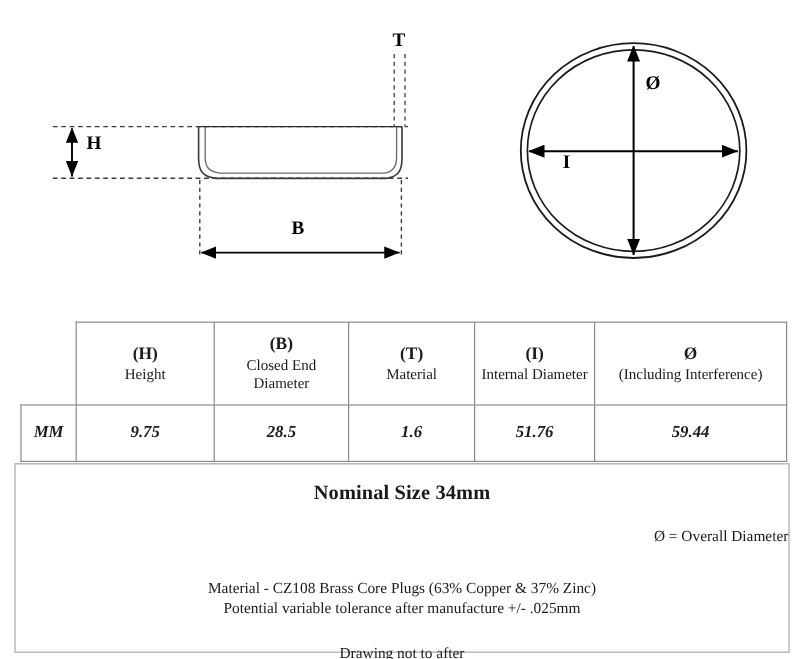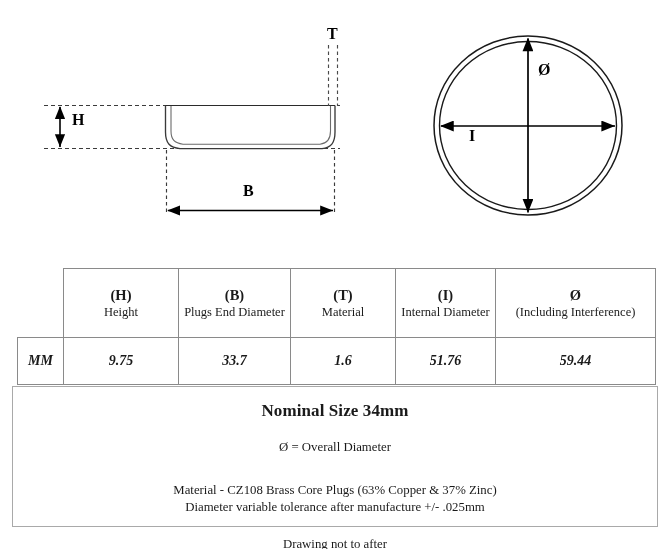--- a/index.html
+++ b/index.html
@@ -87,40 +87,41 @@
     font-weight: bold;
     font-size: 13.5px;
   }
 
   
   #notes-panel {
     position: absolute;
     left: 12px;
     top: 386px;
     width: 646px;
-    height: 141px;
+    height: 158px;
     border: 1px solid #a9a9a9;
     box-sizing: border-box;
     background: #ffffff;
     text-align: center;
   }
   #notes-title {
     margin-top: 14px;
     font-size: 17px;
     font-weight: bold;
     font-family: "Liberation Serif", serif;
     letter-spacing: 0.1px;
   }
   .note-line {
     font-size: 12.8px;
     font-family: "Liberation Serif", serif;
     line-height: 1.33;
   }
   #note-overall {
     margin-top: 18px;
+    text-align: right;
   }
   #note-material-block {
     margin-top: 26px;
   }
   #note-scale {
     margin-top: 20px;
   }
 </style>
 </head>
 <body>
@@ -202,51 +203,51 @@
     </colgroup>
     <tbody>
       <tr class="head-row">
         <td class="corner"></td>
         <td>
           <span class="col-sym">(H)</span>
           <span class="col-desc">Height</span>
         </td>
         <td>
           <span class="col-sym">(B)</span>
-          <span class="col-desc">Plugs End Diameter</span>
+          <span class="col-desc">Closed End Diameter</span>
         </td>
         <td>
           <span class="col-sym">(T)</span>
           <span class="col-desc">Material</span>
         </td>
         <td>
           <span class="col-sym">(I)</span>
           <span class="col-desc">Internal Diameter</span>
         </td>
         <td>
           <span class="col-sym">Ø</span>
           <span class="col-desc">(Including Interference)</span>
         </td>
       </tr>
       <tr class="data-row">
         <td class="unit-cell">MM</td>
         <td>9.75</td>
-        <td>33.7</td>
+        <td>28.5</td>
         <td>1.6</td>
         <td>51.76</td>
         <td>59.44</td>
       </tr>
     </tbody>
   </table>
 </div>
 
 <div id="notes-panel">
   <div id="notes-title">Nominal Size 34mm</div>
 
   <div id="note-overall" class="note-line">Ø = Overall Diameter</div>
 
   <div id="note-material-block">
     <div class="note-line">Material - CZ108 Brass Core Plugs (63% Copper &amp; 37% Zinc)</div>
-    <div class="note-line">Diameter variable tolerance after manufacture +/- .025mm</div>
+    <div class="note-line">Potential variable tolerance after manufacture +/- .025mm</div>
   </div>
 
   <div id="note-scale" class="note-line">Drawing not to after</div>
 </div>
 
 </body></html>

